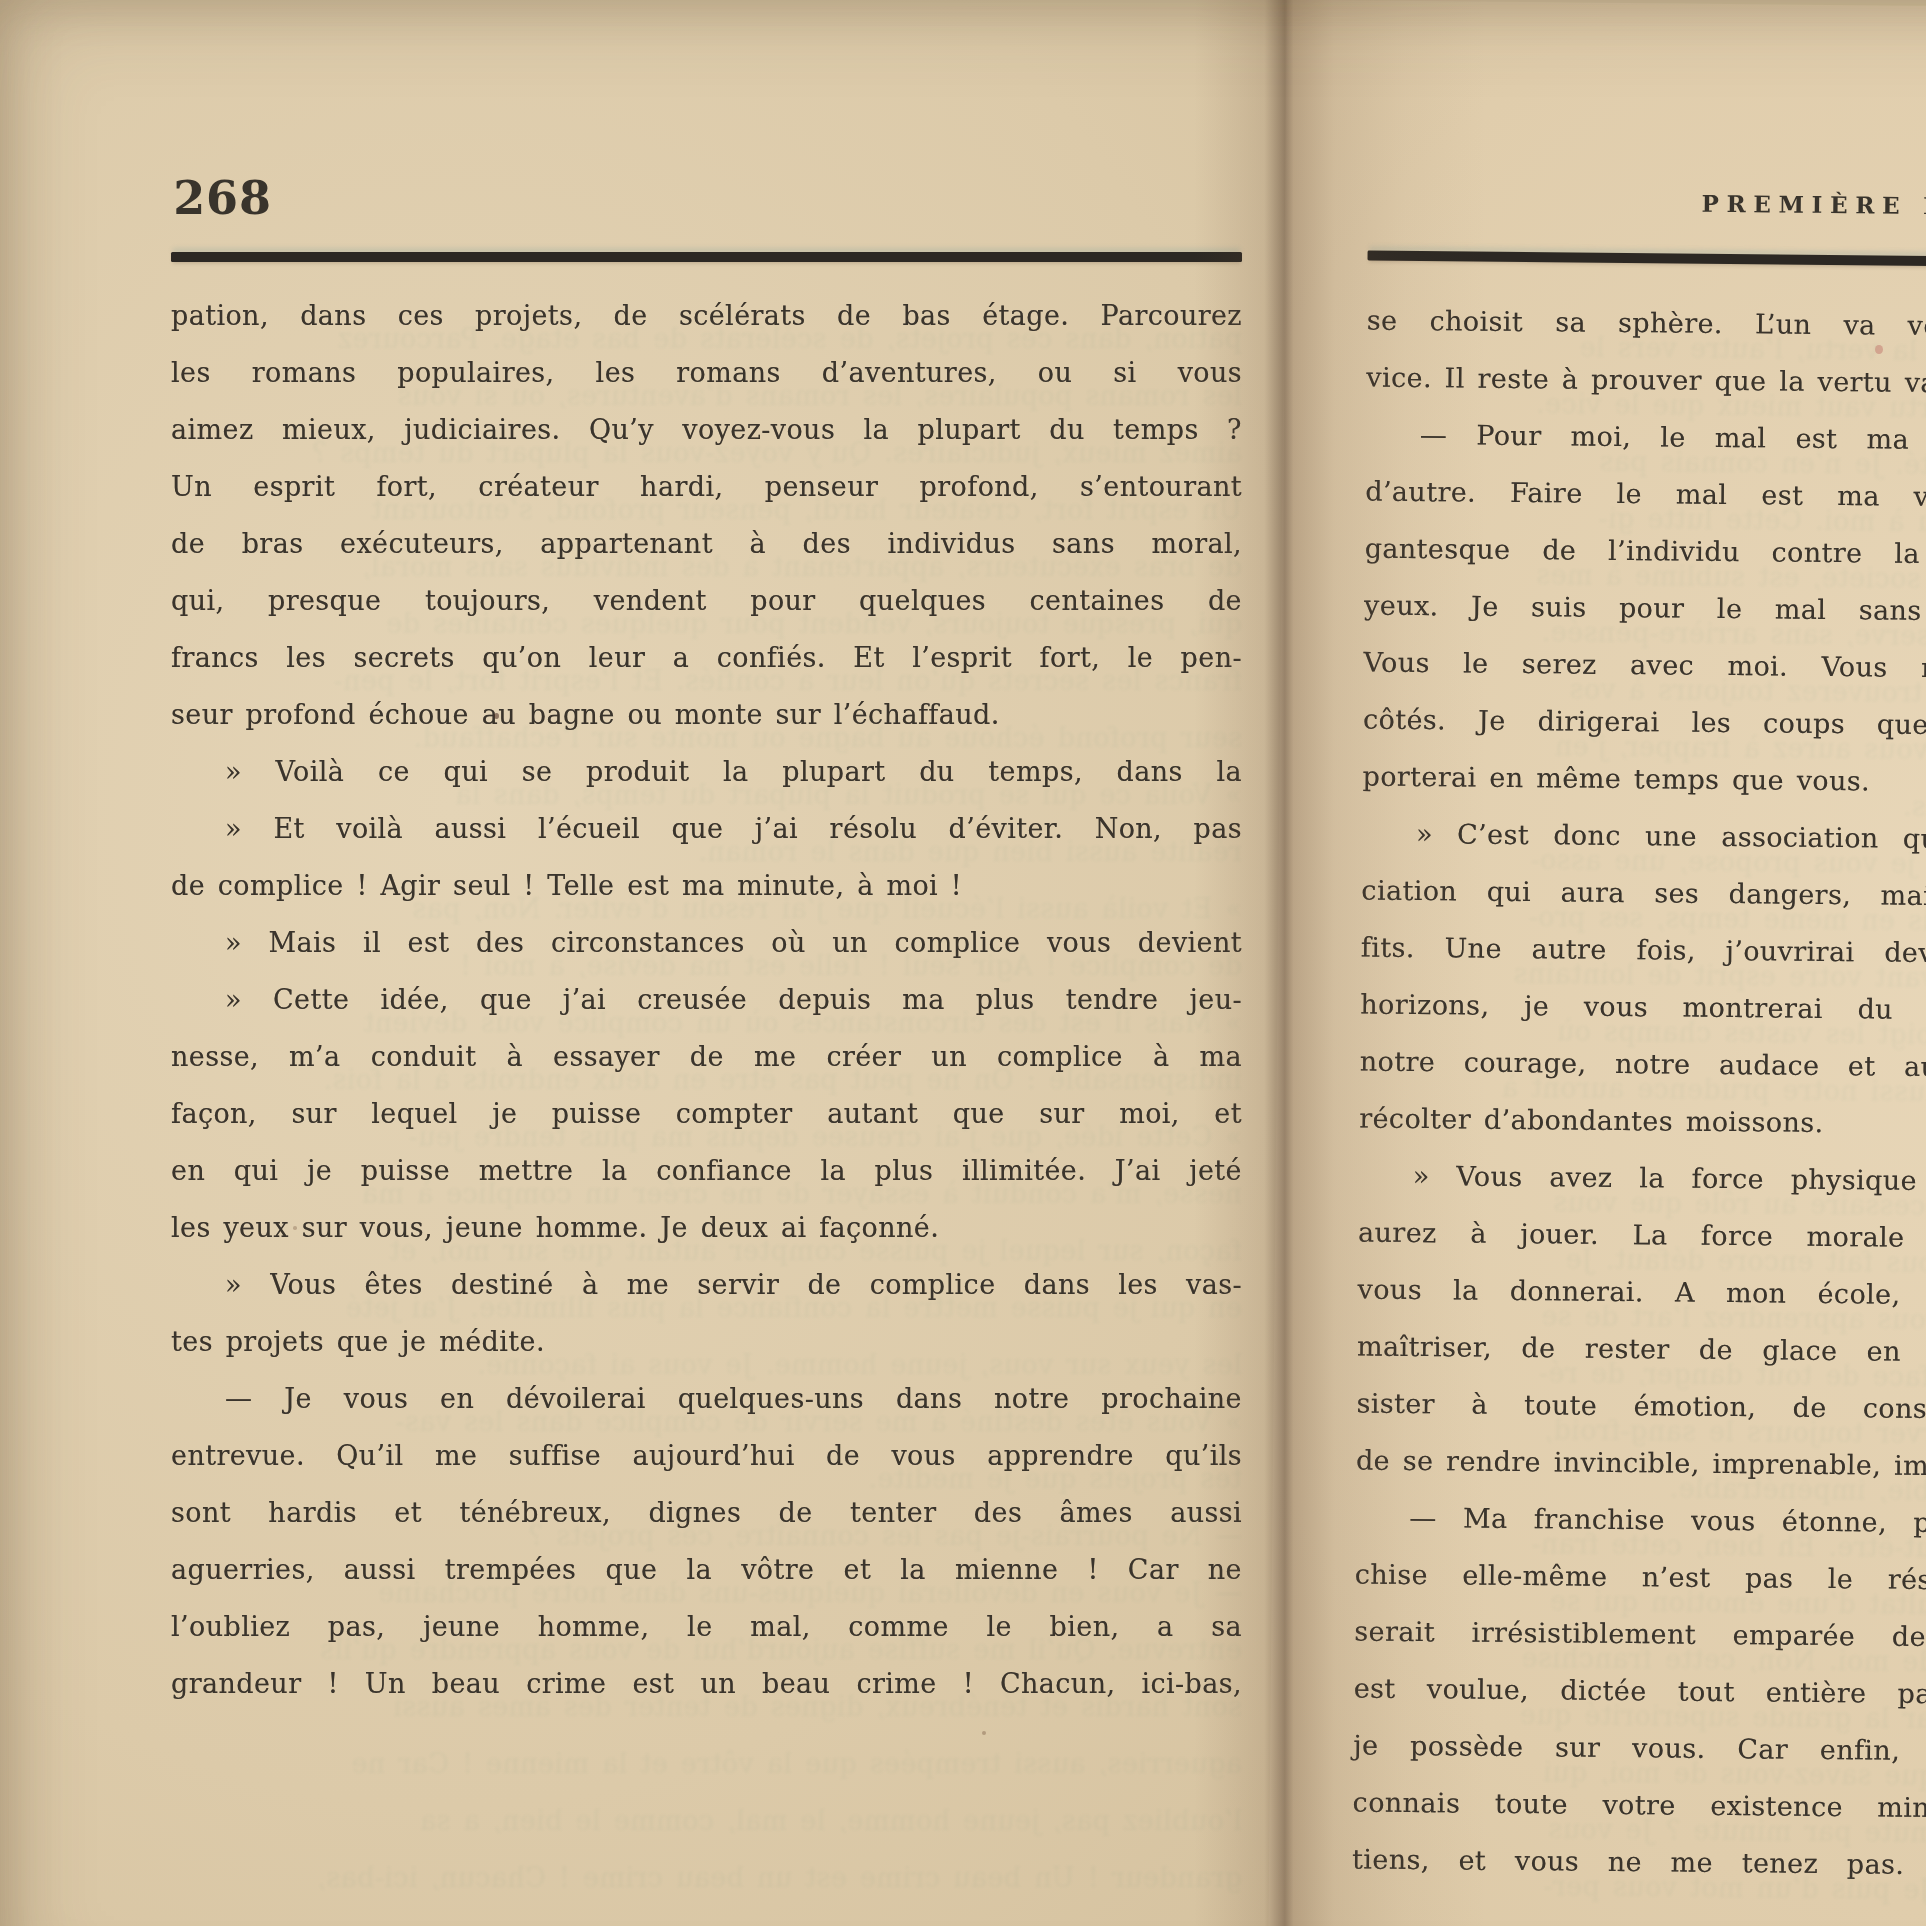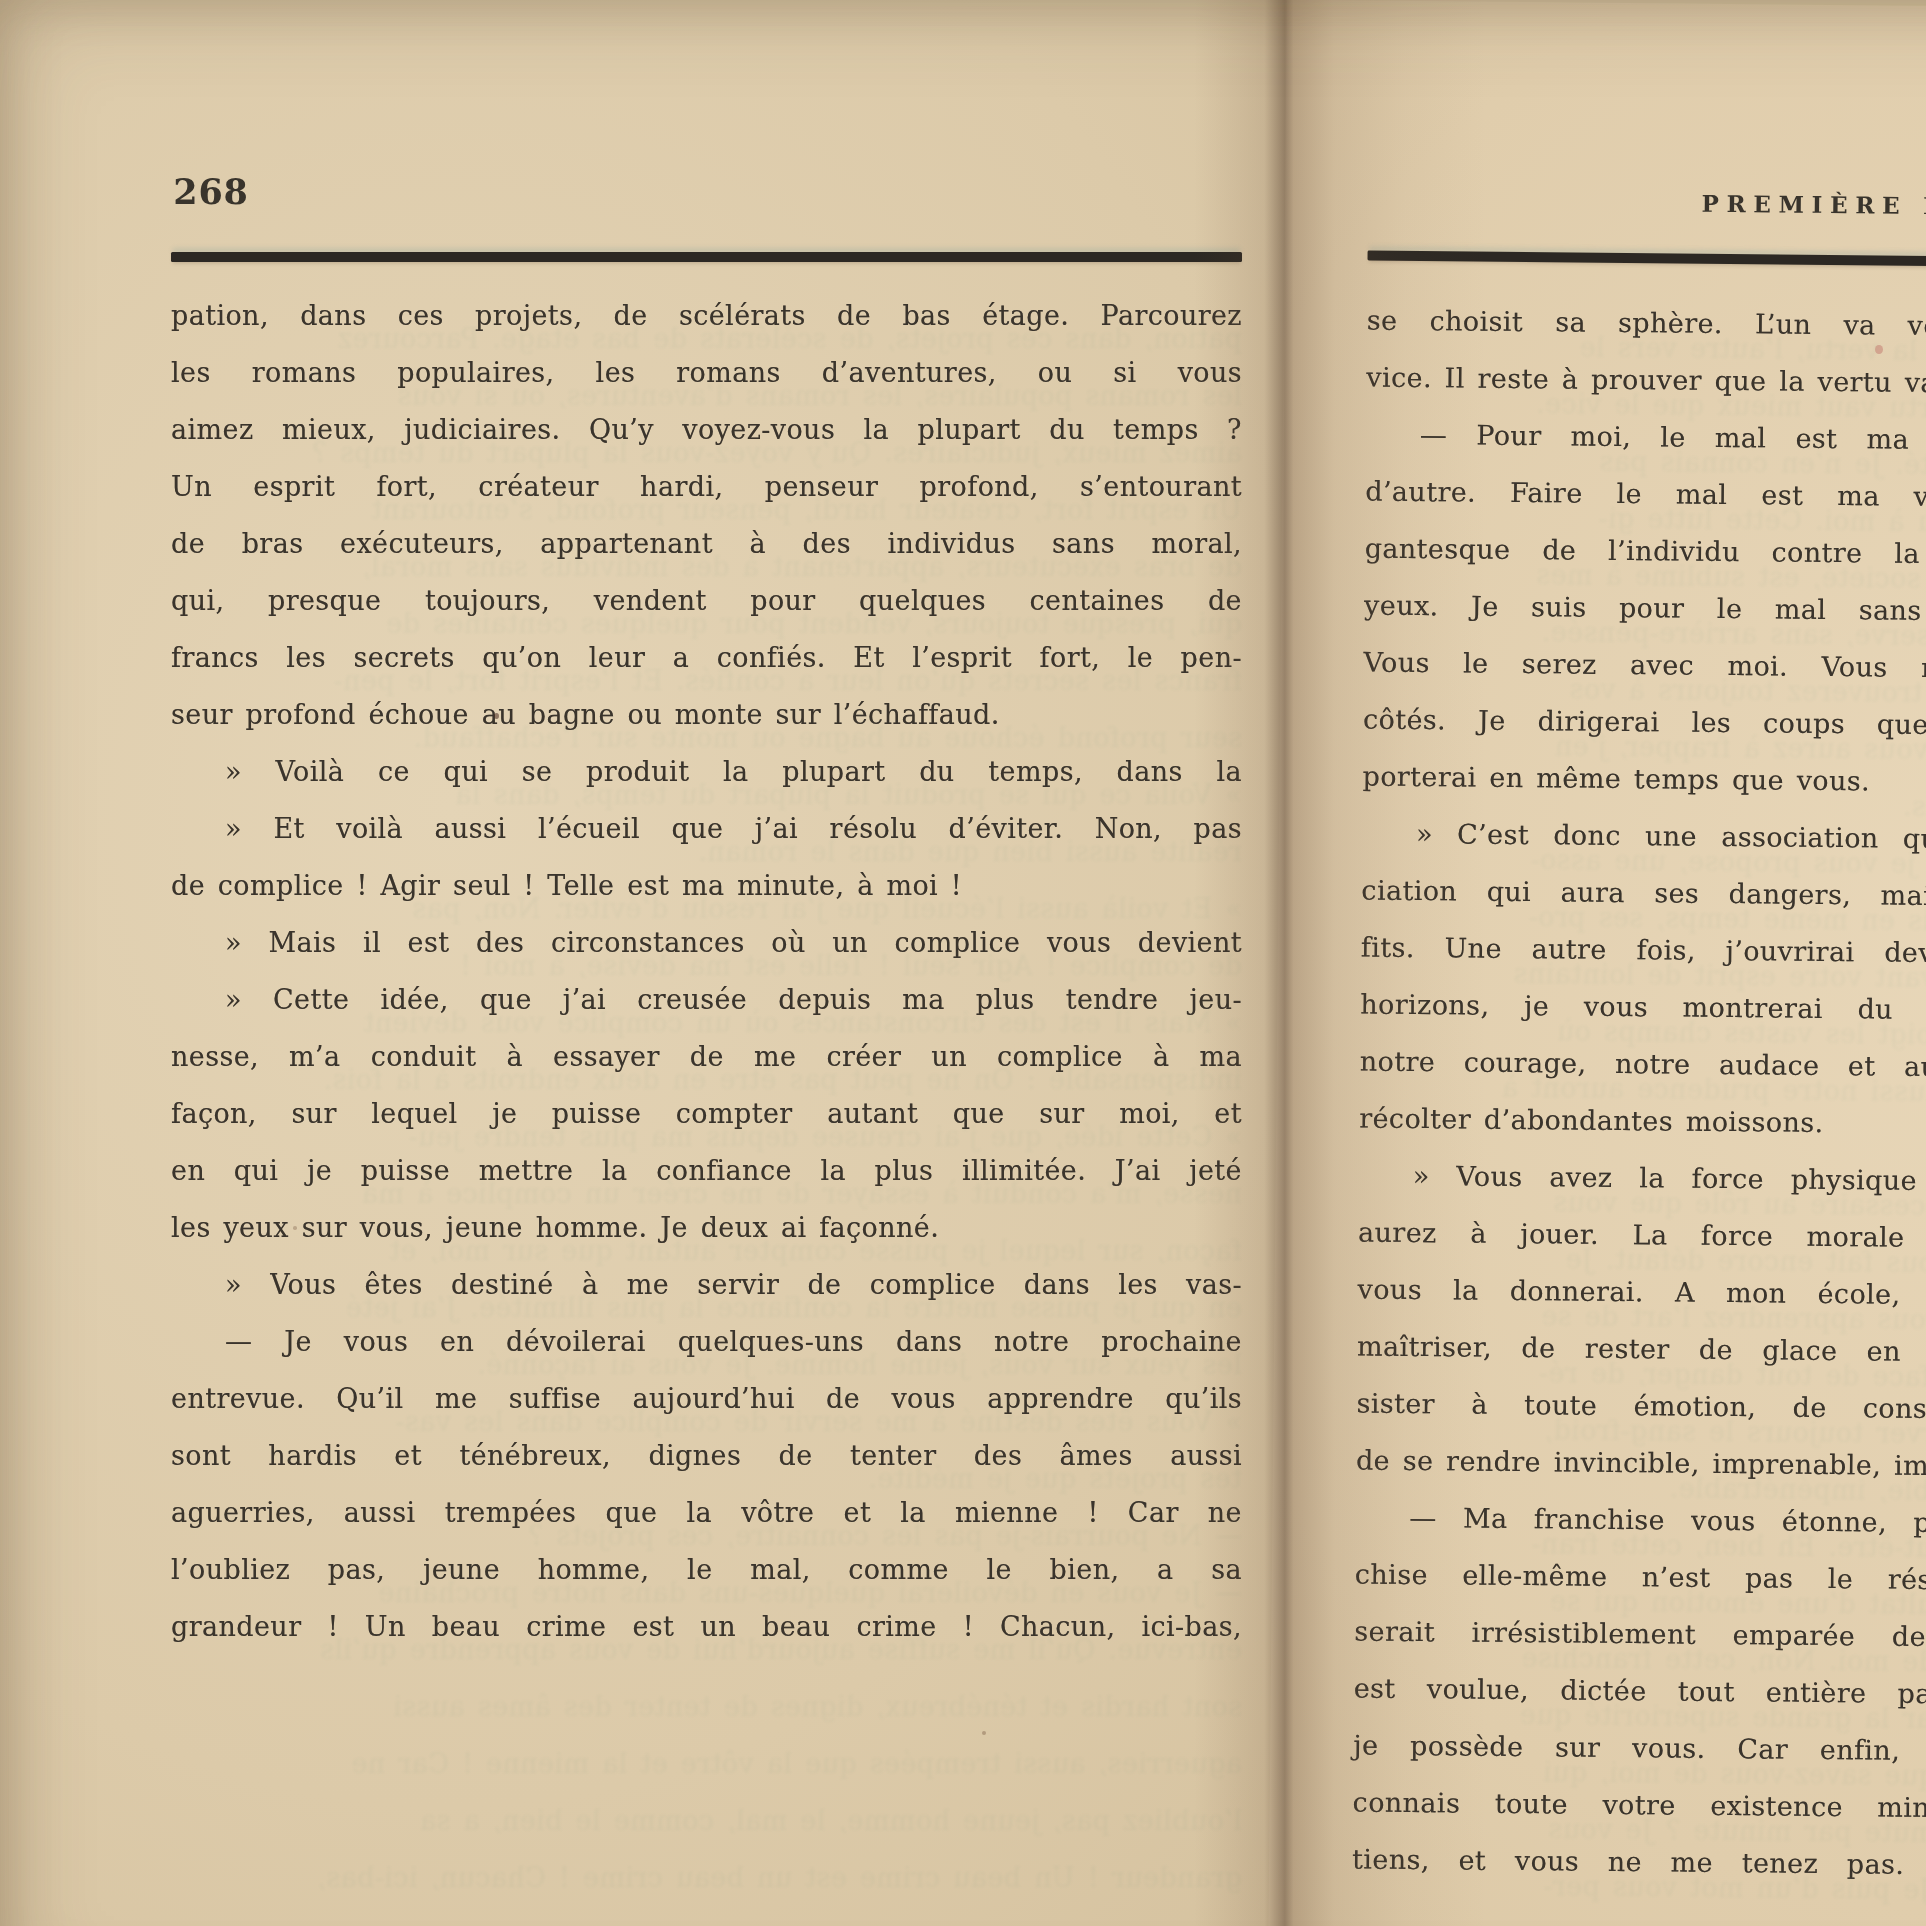--- a/index.html
+++ b/index.html
@@ -27,21 +27,21 @@
   .content { position: absolute; top: 171px; }
   .page-left  .content { left: 171px; width: 1071px; }
   .page-right .content { top: 177px; left: 83px; width: 1048px; }
 
   
   .pageheader { position: relative; }
   .page-left  .pageheader { height: 81px; }
   .page-right .pageheader { height: 73px; }
   .pagenum {
     position: absolute; top: 0;
-    font-size: 35px; font-weight: 700; color: #39342c;
+    font-size: 46px; font-weight: 700; color: #39342c;
     letter-spacing: 0.8px;
   }
   .page-left  .pagenum { left: 2.3px; }
   .running {
     text-align: center;
     font-size: 23px; font-weight: 700;
     letter-spacing: 7.7px;
     padding-top: 8.5px;
     color: #39342c;
     white-space: nowrap;
@@ -167,20 +167,21 @@
           <div class="line indent">» Voilà ce qui se produit la plupart du temps, dans la</div>
           <div class="line indent">» Et voilà aussi l’écueil que j’ai résolu d’éviter. Non, pas</div>
           <div class="line endline">de complice ! Agir seul ! Telle est ma minute, à moi !</div>
           <div class="line indent">» Mais il est des circonstances où un complice vous devient</div>
           <div class="line indent">» Cette idée, que j’ai creusée depuis ma plus tendre jeu-</div>
           <div class="line">nesse, m’a conduit à essayer de me créer un complice à ma</div>
           <div class="line">façon, sur lequel je puisse compter autant que sur moi, et</div>
           <div class="line">en qui je puisse mettre la confiance la plus illimitée. J’ai jeté</div>
           <div class="line endline">les yeux sur vous, jeune homme. Je deux ai façonné.</div>
           <div class="line indent">» Vous êtes destiné à me servir de complice dans les vas-</div>
+          <div class="line endline">tes projets que je médite.</div>
           <div class="line indent">— Je vous en dévoilerai quelques-uns dans notre prochaine</div>
           <div class="line">entrevue. Qu’il me suffise aujourd’hui de vous apprendre qu’ils</div>
           <div class="line">sont hardis et ténébreux, dignes de tenter des âmes aussi</div>
           <div class="line">aguerries, aussi trempées que la vôtre et la mienne ! Car ne</div>
           <div class="line">l’oubliez pas, jeune homme, le mal, comme le bien, a sa</div>
           <div class="line">grandeur ! Un beau crime est un beau crime ! Chacun, ici-bas,</div>
         </div>
     </div>
   </section>
 

